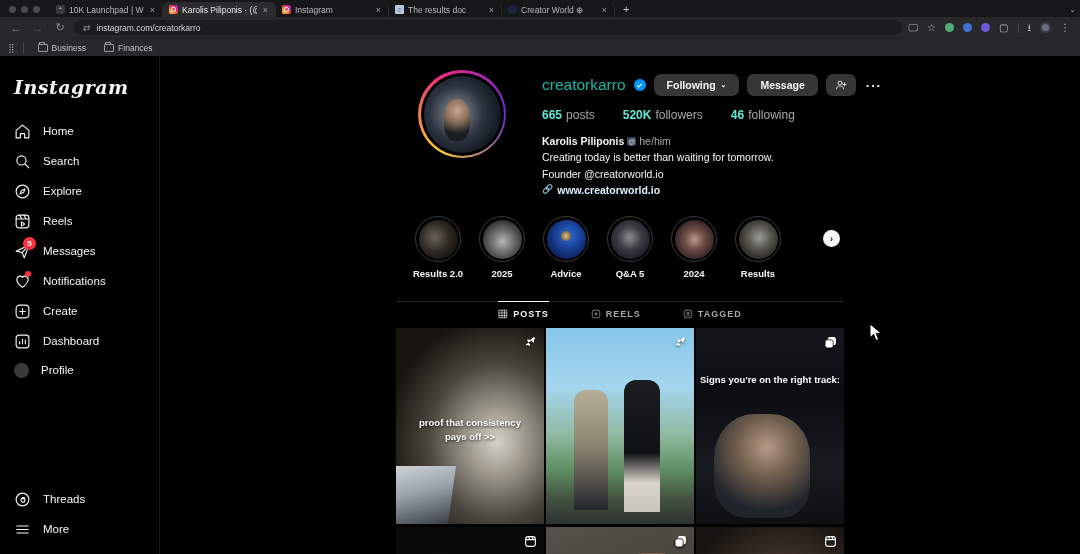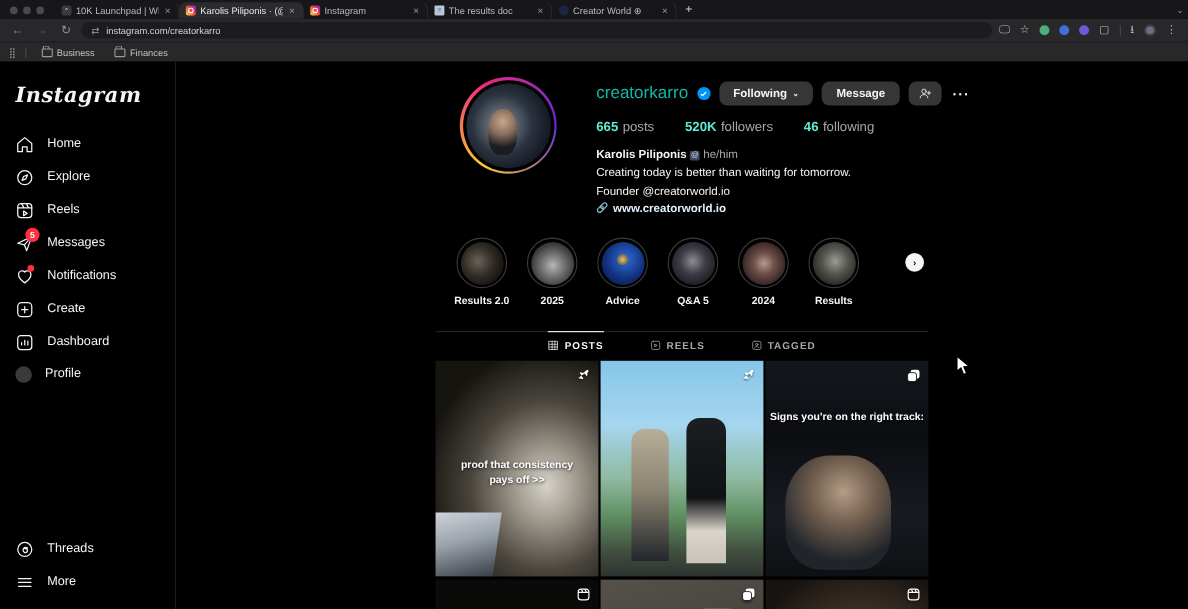--- a/index.html
+++ b/index.html
@@ -216,20 +216,27 @@
 <div class="app">
 
   <div class="ig-sidebar">
     <div class="ig-logo">Instagram</div>
 
     <div class="nav-item">
       <svg class="sico" viewBox="0 0 24 24">
           <path d="M3 10.5 12 3l9 7.5V21h-6v-6h-6v6H3z"></path>
         </svg>
       <span>Home</span>
+    </div>
+    <div class="nav-item">
+      <svg class="sico" viewBox="0 0 24 24">
+          <circle cx="10.5" cy="10.5" r="6.5"></circle>
+          <path d="M15.5 15.5 21 21"></path>
+        </svg>
+      <span>Search</span>
     </div>
     <div class="nav-item">
       <svg class="sico" viewBox="0 0 24 24">
           <circle cx="12" cy="12" r="9"></circle>
           <path d="M15.5 8.5 13.5 13.5 8.5 15.5 10.5 10.5z"></path>
         </svg>
       <span>Explore</span>
     </div>
     <div class="nav-item">
       <svg class="sico" viewBox="0 0 24 24">

